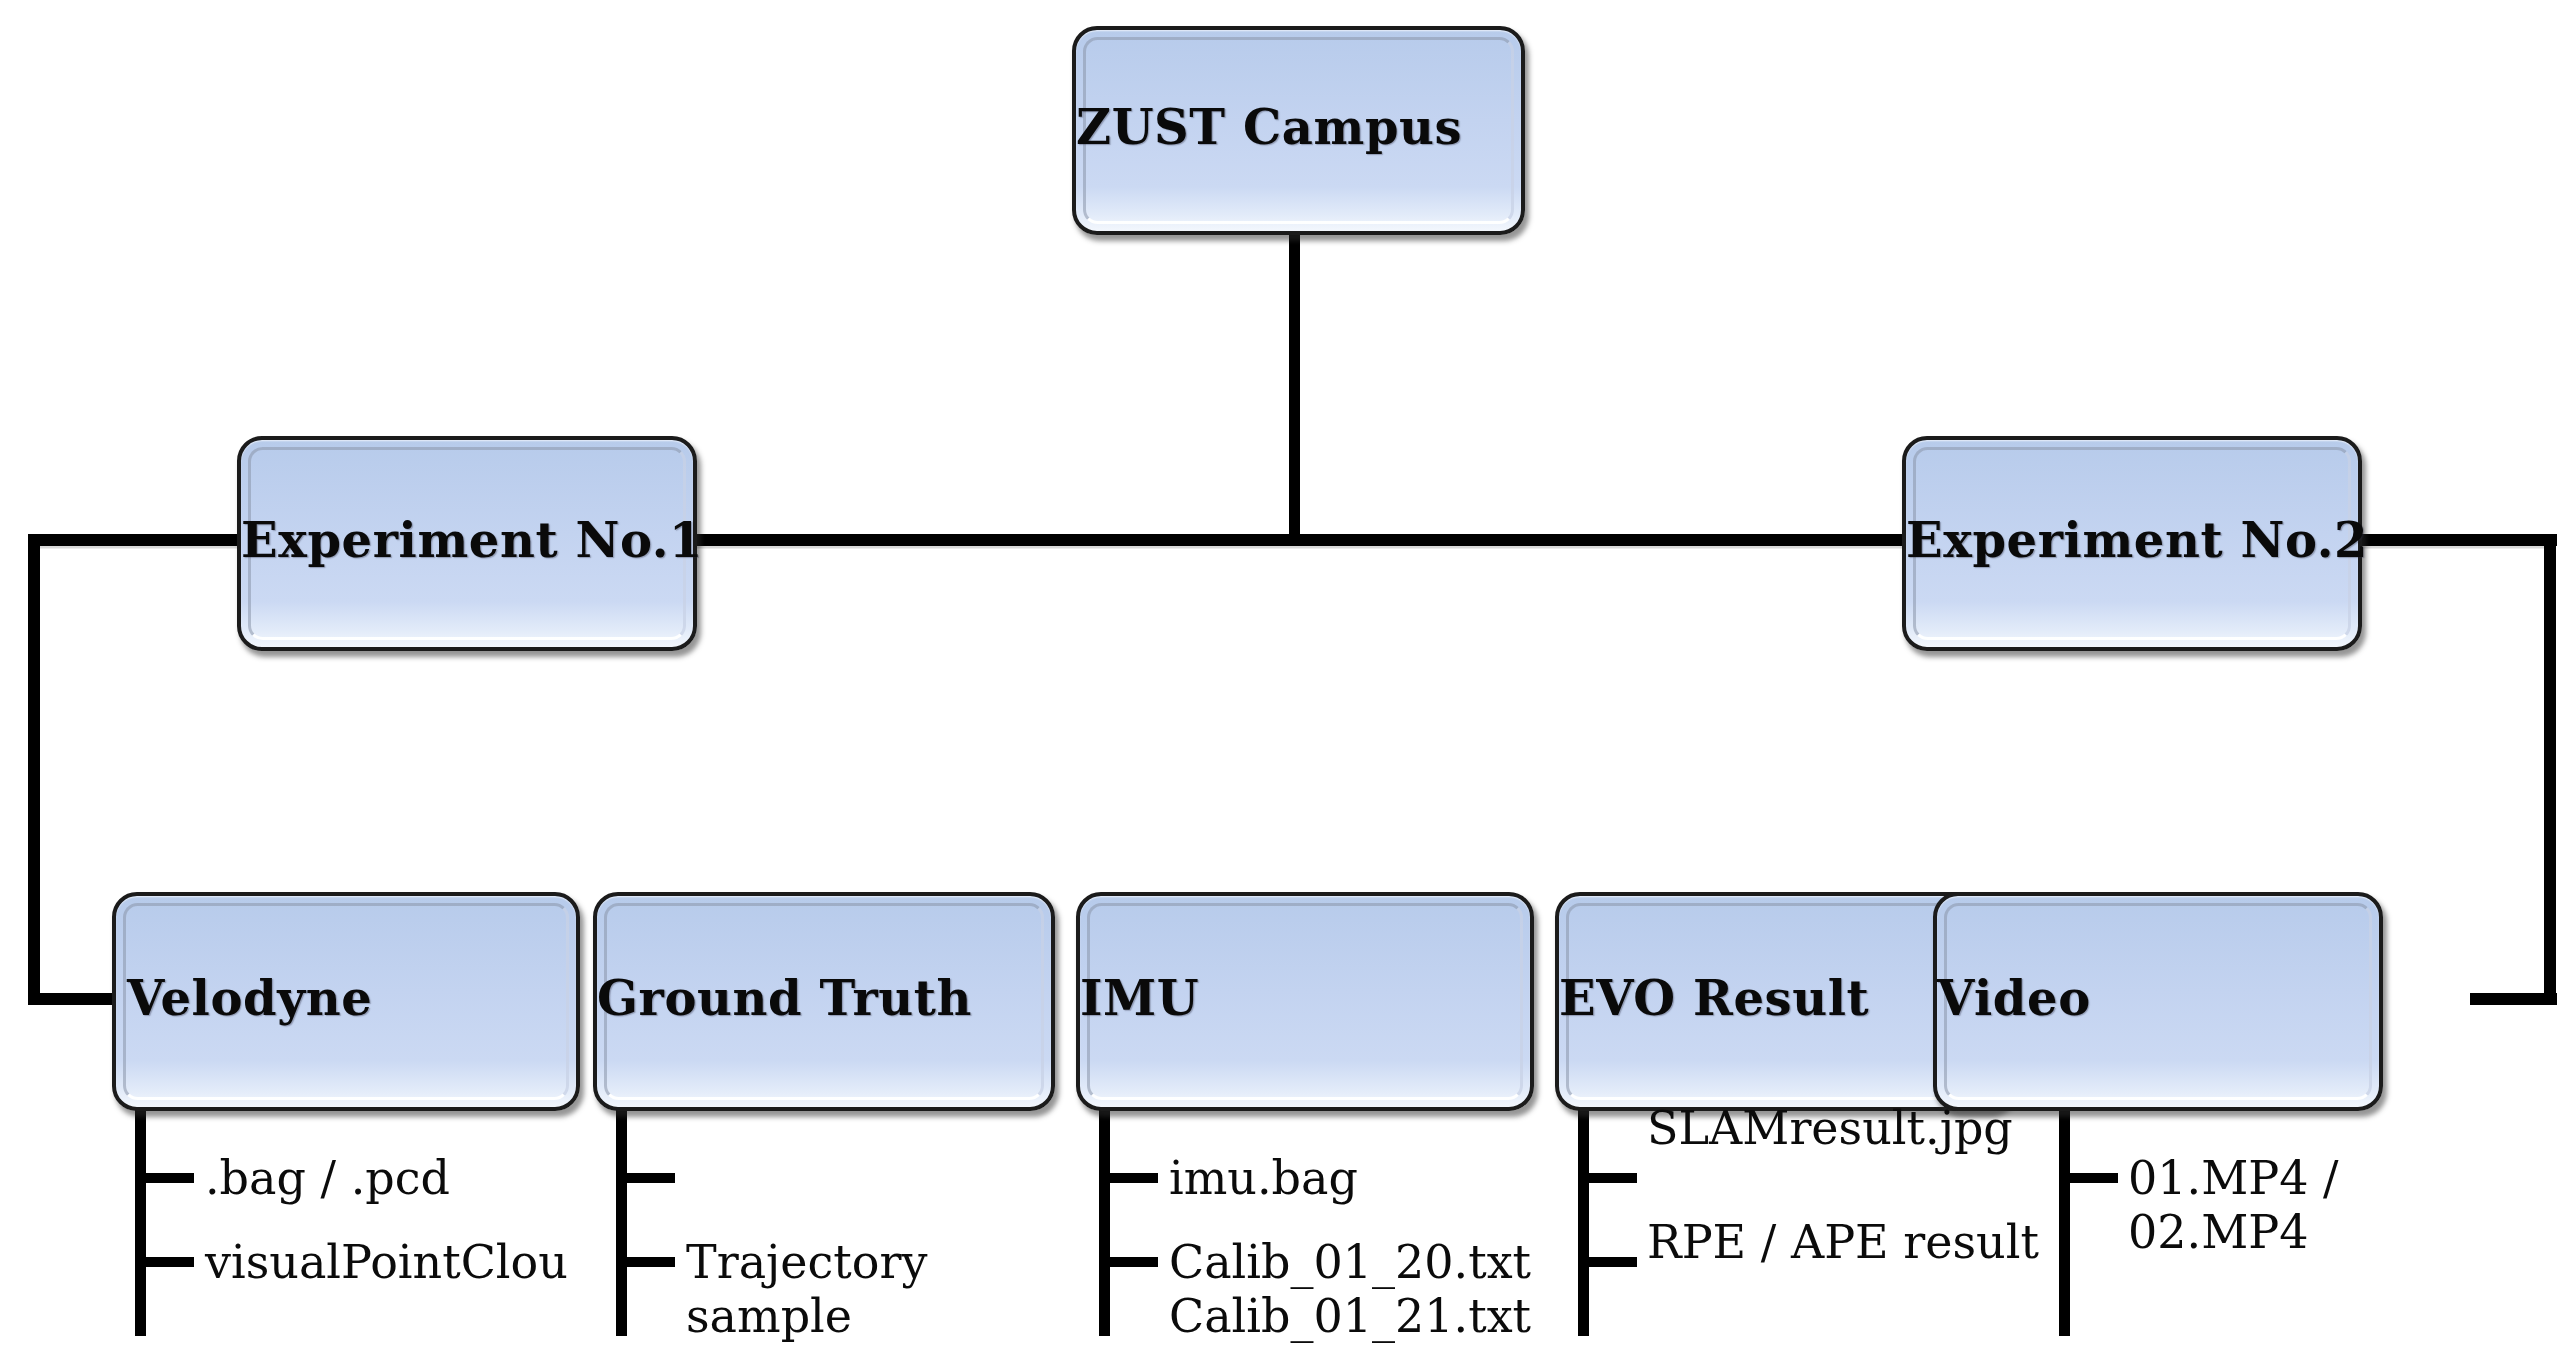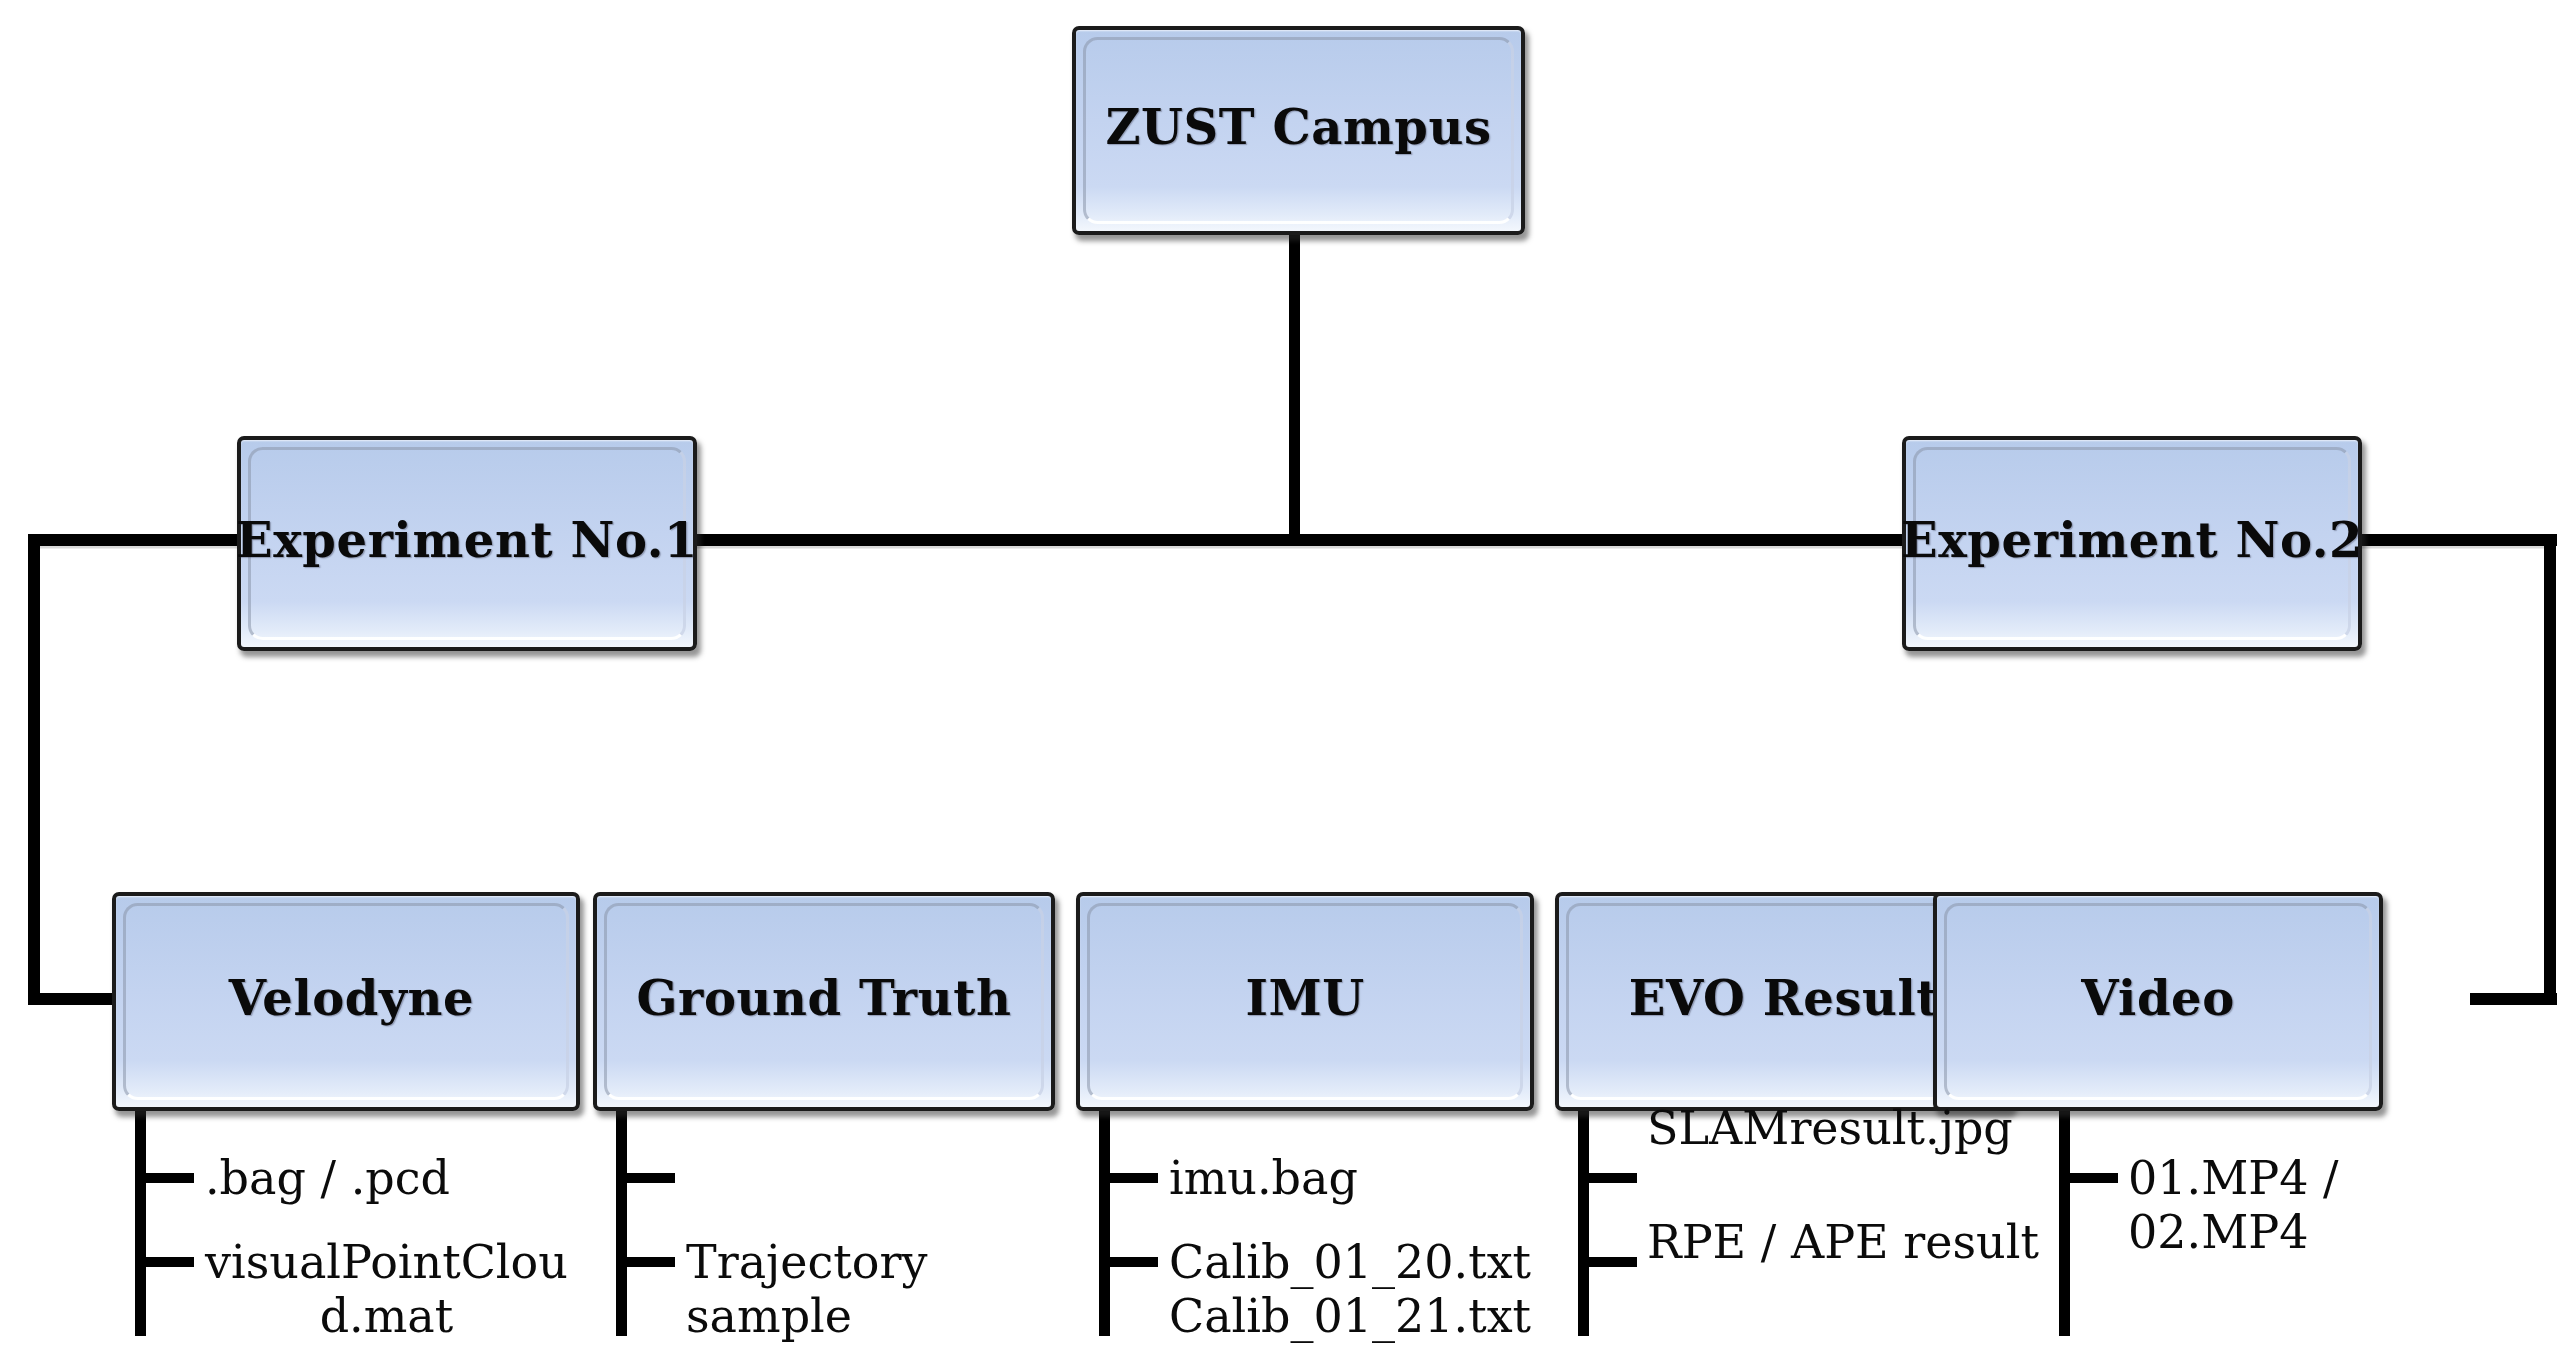--- a/index.html
+++ b/index.html
@@ -22,32 +22,31 @@
     z-index: 1;
   }
   .rail-shadow {
     box-shadow: 0 3.7px 0 -1.2px #d8d8d8;
   }
   
   .node {
     position: absolute;
     z-index: 2;
     border: 4.9px solid var(--box-border, #1b1b1b);
-    border-radius: 7px;
+    border-radius: 25px;
     background: linear-gradient(180deg,
       #b7cbeb 0%,
       #c3d3f0 45%,
       #cbd9f3 78%,
       #e2ebf9 92%,
       #f3f7fd 100%);
     box-shadow: 3.7px 5.5px 5.5px rgba(45,45,45,0.50),
                 inset 0 1.2px 1.2px rgba(255,255,255,0.6);
     display: flex;
     align-items: center;
-    justify-content: center;
   }
   .node::before {
     content: "";
     position: absolute;
     inset: 7.3px;
     border-radius: 14.6px;
     border: 3.1px solid rgba(140,150,170,0.55);
     border-bottom-color: rgba(255,255,255,0.95);
     border-right-color: rgba(200,210,230,0.75);
     pointer-events: none;
@@ -126,21 +125,20 @@
   </div>
 
   <div class="stem" style="left:135px; top:1097px; height:239px;"></div>
   <div class="tick" style="left:135px; top:1173px;"></div>
   <div class="tick" style="left:135px; top:1257px;"></div>
   <div class="leaf" style="left:205px; top:1151px;">
     <div>.bag / .pcd</div>
   </div>
   <div class="leaf center" style="left:205px; top:1235px;">
     <div>visualPointClou</div>
-    <div>d.mat</div>
   </div>
 
   <div class="stem" style="left:616px; top:1097px; height:239px;"></div>
   <div class="tick" style="left:616px; top:1173px;"></div>
   <div class="tick" style="left:616px; top:1257px;"></div>
   <div class="leaf" style="left:686px; top:1235px;">
     <div>Trajectory</div>
     <div>sample</div>
   </div>
 

